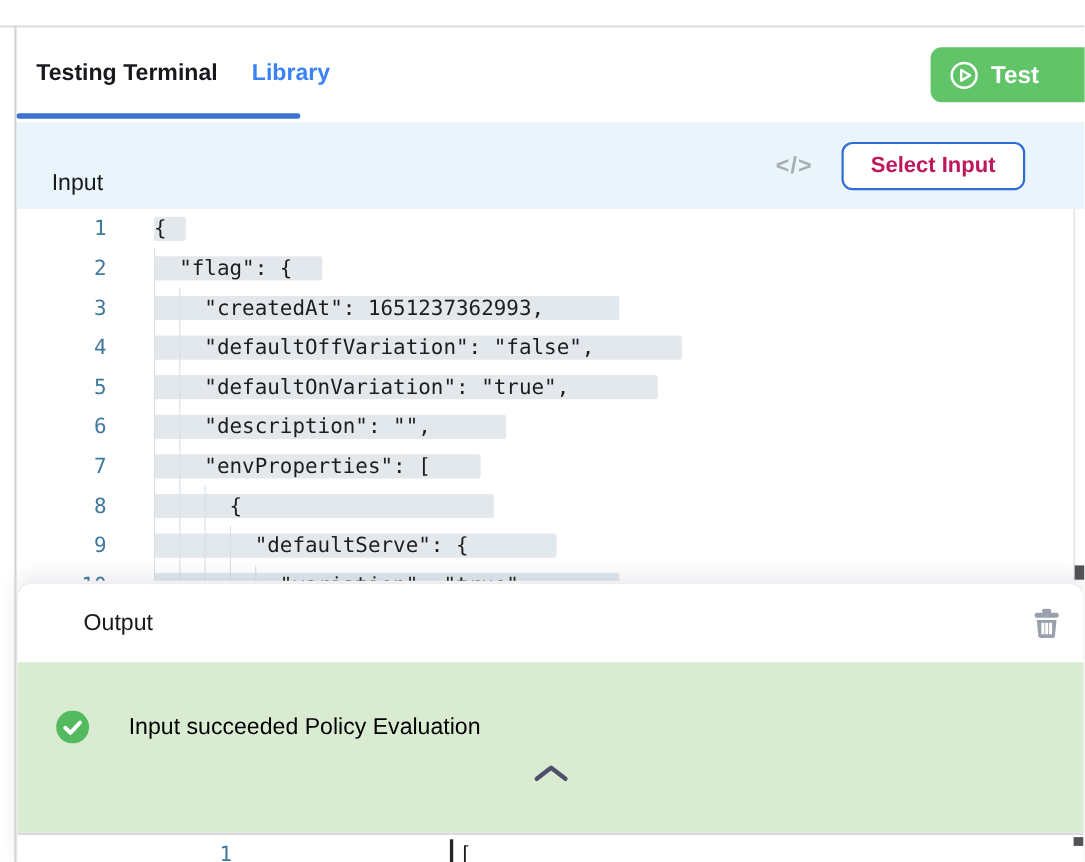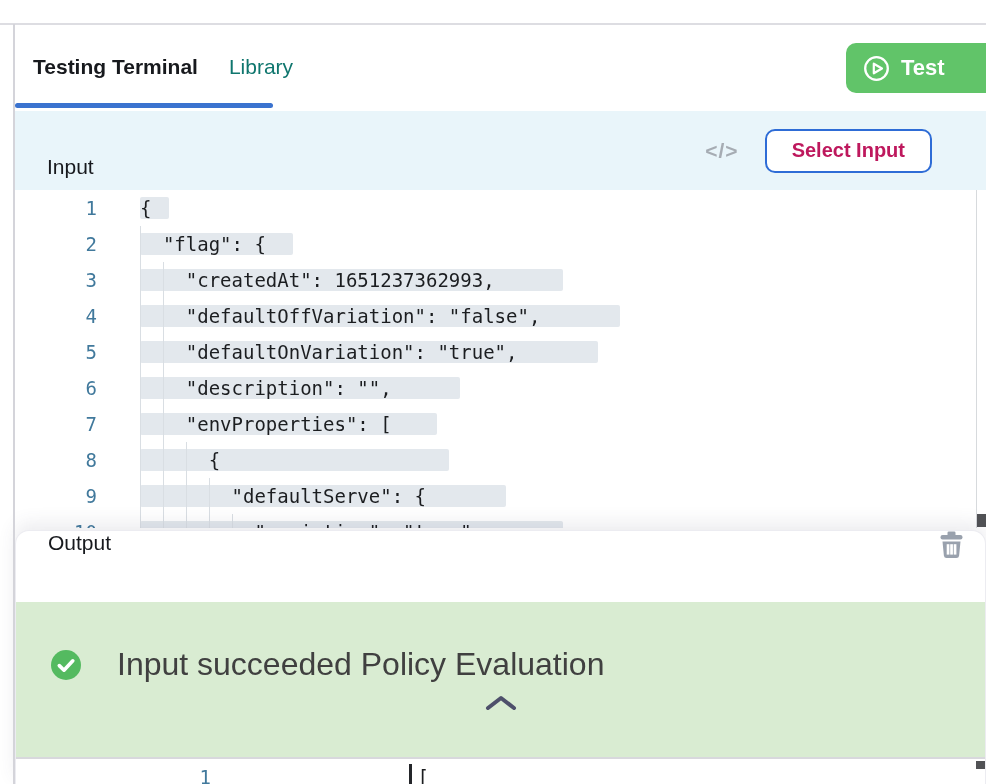--- a/index.html
+++ b/index.html
@@ -7,21 +7,21 @@
   .page { position:relative; width:986px; height:784px; background:#fff; overflow:hidden;
           font-family:"Liberation Sans", sans-serif; }
 
   .top-border { position:absolute; top:23px; left:0; right:0; height:2px; background:#dddde2; }
   .left-border { position:absolute; top:24px; left:13px; width:2px; bottom:0; background:#d4d4da; z-index:40; }
 
   
   .tabs-bar { position:absolute; top:25px; left:15px; right:0; height:84px; display:flex; align-items:center; }
   .tab { font-size:21px; cursor:pointer; }
   .tab.active { font-weight:700; color:#17191d; margin-left:18px; }
-  .tab.library { color:#0f766e; margin-left:31px; font-weight:400; }
+  .tab.library { color:#3b82f6; margin-left:31px; font-weight:700; }
   .tab-underline { position:absolute; left:0; bottom:1px; width:258px; height:5px; border-radius:3px; background:#3b73cf; }
   .test-button { position:absolute; top:18px; right:-14px; height:50px; width:154px;
                  background:#61c469; border:none; border-radius:10px; color:#fff;
                  font-size:22px; font-weight:700; font-family:inherit;
                  display:flex; align-items:center; gap:11px; padding:0 0 0 17px; cursor:pointer; }
 
   
   .input-header { position:absolute; top:111px; left:15px; right:0; height:79px; background:#e9f5fa;
                   display:flex; align-items:center; }
   .section-title { font-size:21px; color:#17191d; }
@@ -48,26 +48,26 @@
   .caret { display:inline-block; width:2.5px; height:25px; background:#24262a; vertical-align:-5px; margin-right:6px; }
   .track-line { position:absolute; right:9px; top:0; bottom:0; width:1px; background:#d7dadd; }
   .thumb { position:absolute; background:#515255; }
   .thumb-input { right:0; bottom:1px; width:9px; height:13px; }
   .thumb-output { right:0; top:2px; width:9px; height:8px; }
 
   
   .output-panel { position:absolute; left:15px; right:0; top:530px; bottom:0; background:#fff;
                   border-radius:14px 14px 0 0; border:1px solid #ececf1; border-bottom:none;
                   box-shadow:0 -7px 18px rgba(70,70,100,0.10); z-index:20; }
-  .output-header { height:71px; display:flex; align-items:flex-start; }
+  .output-header { height:71px; display:flex; align-items:center;margin-left:28px; }
   .output-header .section-title { margin-left:32px; }
   .trash-icon { margin-left:auto; margin-right:21px; cursor:pointer; }
   .success-banner { position:absolute; top:71px; left:0; right:0; height:155px; background:#d9ecd2; }
   .banner-row { position:absolute; top:44px; left:35px; display:flex; align-items:center; gap:36px; }
-  .banner-text { font-size:32px; color:#404040; }
+  .banner-text { font-size:21px; color:#000000; }
   .chevron { position:absolute; left:50%; transform:translateX(-50%); top:92px; cursor:pointer; }
   .output-editor { position:absolute; top:226px; left:0; right:0; bottom:0;
                    border-top:2px solid #d8d8dd; overflow:hidden; }
 </style>
 </head>
 <body>
 
 <div class="page">
   <div class="top-border"></div>
   <div class="left-border"></div>

